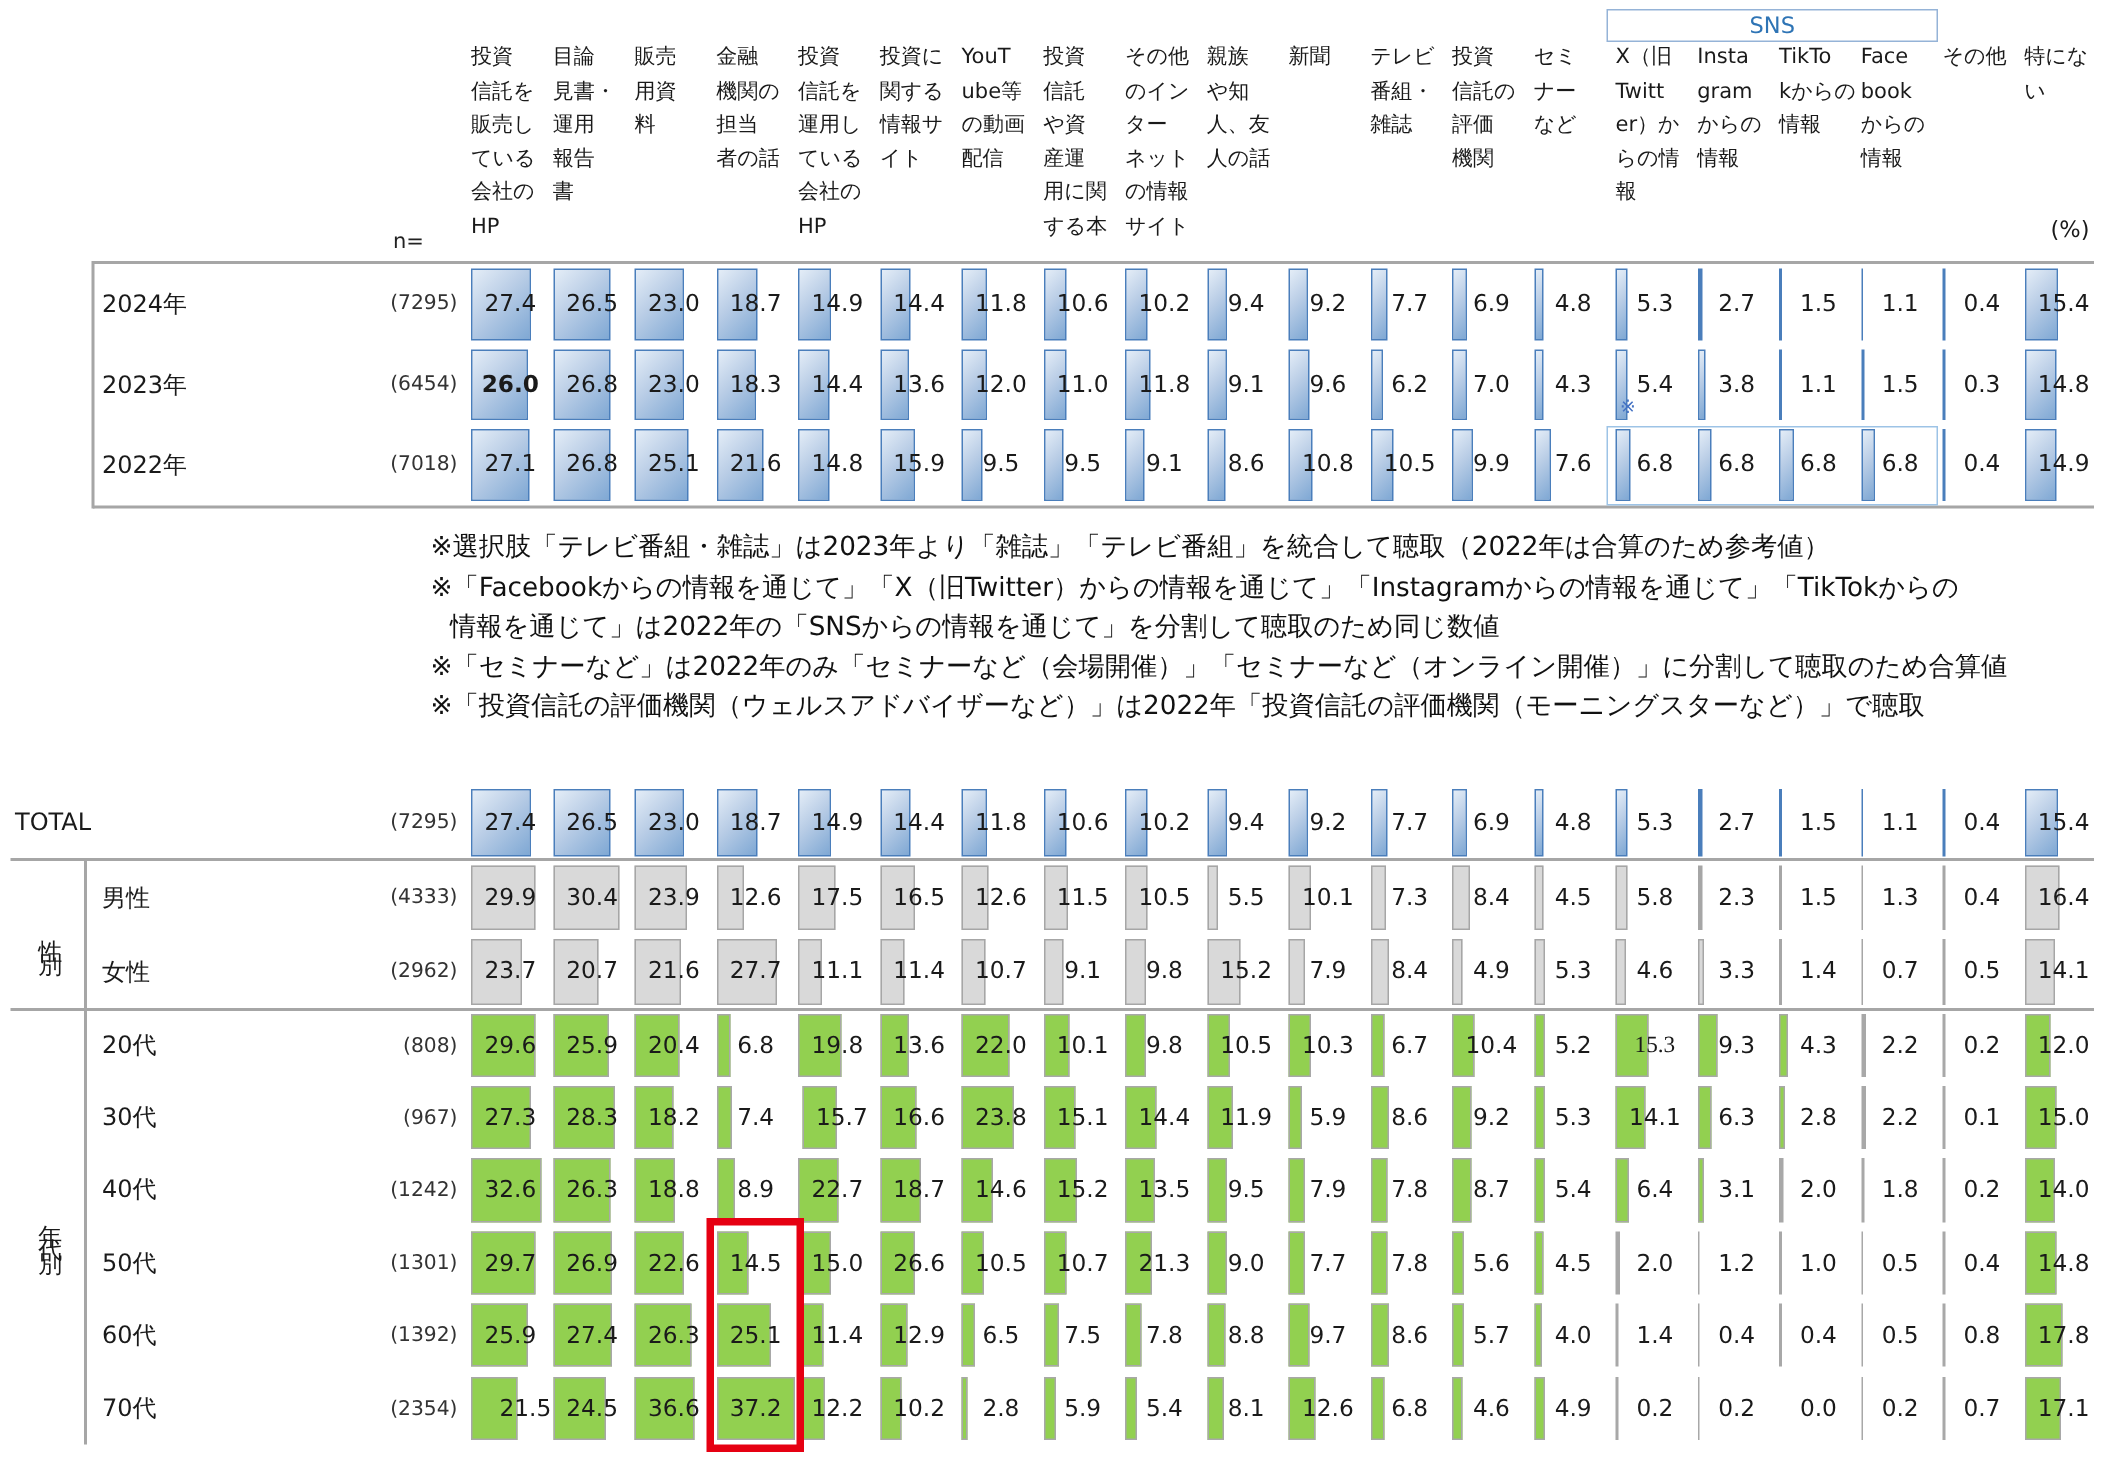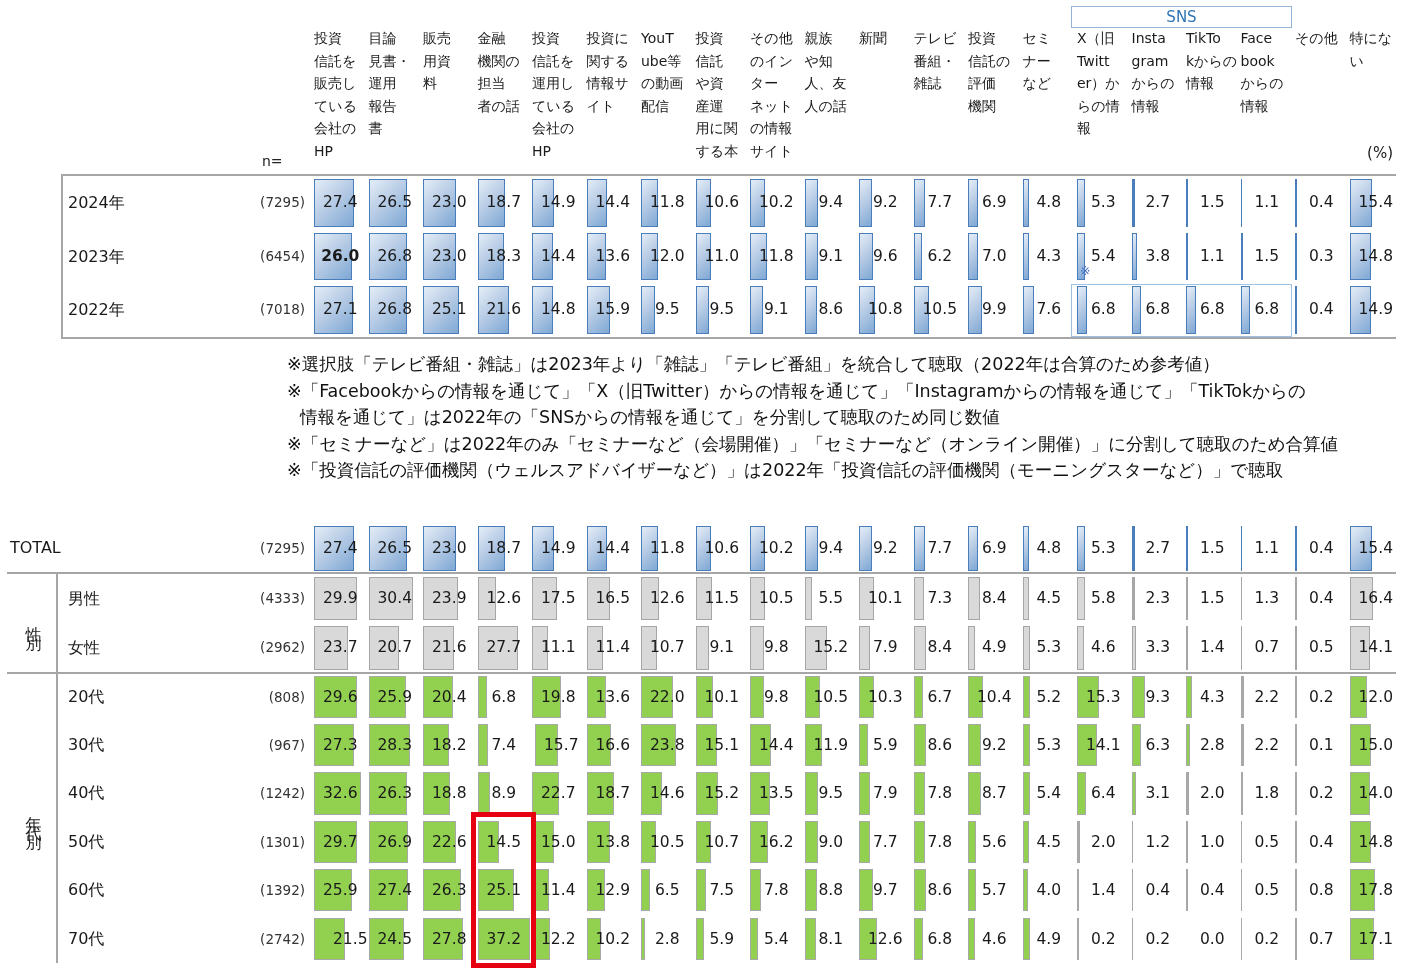--- a/index.html
+++ b/index.html
@@ -697,21 +697,21 @@
         <div class="val" style="line-height: 48.4px;">6.7</div>
       </div>
       <div class="cell" style="left: 967px; top: 672.5px; width: 54.5px; height: 48.4px;">
         <div class="bar green" style="width: 15.08px;"></div>
         <div class="val" style="line-height: 48.4px;">10.4</div>
       </div>
       <div class="cell" style="left: 1021.5px; top: 672.5px; width: 54.5px; height: 48.4px;">
         <div class="bar green" style="width: 7.54px;"></div>
         <div class="val" style="line-height: 48.4px;">5.2</div>
       </div>
-      <div class="cell" style="left: 1076px; top: 672.5px; width: 54.5px; height: 48.4px;">
+      <div class="cell" style="left: 1076px; top: 672.5px; width: 54.5px; height: 48.4px; font-family: Liberation Serif, serif;">
         <div class="bar green" style="width: 22.185px;"></div>
         <div class="val" style="line-height: 48.4px;">15.3</div>
       </div>
       <div class="cell" style="left: 1130.5px; top: 672.5px; width: 54.5px; height: 48.4px;">
         <div class="bar green" style="width: 13.485px;"></div>
         <div class="val" style="line-height: 48.4px;">9.3</div>
       </div>
       <div class="cell" style="left: 1185px; top: 672.5px; width: 54.5px; height: 48.4px;">
         <div class="bar green" style="width: 6.235px;"></div>
         <div class="val" style="line-height: 48.4px;">4.3</div>
@@ -909,33 +909,33 @@
       <div class="cell" style="left: 476.5px; top: 817.7px; width: 54.5px; height: 48.4px;">
         <div class="bar green" style="width: 21.025px;"></div>
         <div class="val" style="line-height: 48.4px;">14.5</div>
       </div>
       <div class="cell" style="left: 531px; top: 817.7px; width: 54.5px; height: 48.4px;">
         <div class="bar green" style="width: 21.75px;"></div>
         <div class="val" style="line-height: 48.4px;">15.0</div>
       </div>
       <div class="cell" style="left: 585.5px; top: 817.7px; width: 54.5px; height: 48.4px;">
         <div class="bar green" style="width: 23.345px;"></div>
-        <div class="val" style="line-height: 48.4px;">13.8</div>
+        <div class="val" style="line-height: 48.4px;">26.6</div>
       </div>
       <div class="cell" style="left: 640px; top: 817.7px; width: 54.5px; height: 48.4px;">
         <div class="bar green" style="width: 15.225px;"></div>
         <div class="val" style="line-height: 48.4px;">10.5</div>
       </div>
       <div class="cell" style="left: 694.5px; top: 817.7px; width: 54.5px; height: 48.4px;">
         <div class="bar green" style="width: 15.515px;"></div>
         <div class="val" style="line-height: 48.4px;">10.7</div>
       </div>
       <div class="cell" style="left: 749px; top: 817.7px; width: 54.5px; height: 48.4px;">
         <div class="bar green" style="width: 18.415px;"></div>
-        <div class="val" style="line-height: 48.4px;">16.2</div>
+        <div class="val" style="line-height: 48.4px;">21.3</div>
       </div>
       <div class="cell" style="left: 803.5px; top: 817.7px; width: 54.5px; height: 48.4px;">
         <div class="bar green" style="width: 13.05px;"></div>
         <div class="val" style="line-height: 48.4px;">9.0</div>
       </div>
       <div class="cell" style="left: 858px; top: 817.7px; width: 54.5px; height: 48.4px;">
         <div class="bar green" style="width: 11.165px;"></div>
         <div class="val" style="line-height: 48.4px;">7.7</div>
       </div>
       <div class="cell" style="left: 912.5px; top: 817.7px; width: 54.5px; height: 48.4px;">
@@ -1050,32 +1050,32 @@
       </div>
       <div class="cell" style="left: 1294px; top: 866.1px; width: 54.5px; height: 48.4px;">
         <div class="bar green tiny" style="width: 1.5px;"></div>
         <div class="val" style="line-height: 48.4px;">0.8</div>
       </div>
       <div class="cell" style="left: 1348.5px; top: 866.1px; width: 54.5px; height: 48.4px;">
         <div class="bar green" style="width: 25.81px;"></div>
         <div class="val" style="line-height: 48.4px;">17.8</div>
       </div>
       <div class="row-label" style="left: 68px; top: 914.5px; line-height: 48.4px;">70代</div>
-      <div class="n-val" style="left: 225px; width: 80px; top: 914.5px; line-height: 48.4px;">(2742)</div>
+      <div class="n-val" style="left: 225px; width: 80px; top: 914.5px; line-height: 48.4px;">(2354)</div>
       <div class="cell" style="left: 313px; top: 914.5px; width: 54.5px; height: 48.4px;">
         <div class="bar green" style="width: 31.175px;"></div>
         <div class="val" style="line-height: 48.4px; text-align: right;">21.5</div>
       </div>
       <div class="cell" style="left: 367.5px; top: 914.5px; width: 54.5px; height: 48.4px;">
         <div class="bar green" style="width: 35.525px;"></div>
         <div class="val" style="line-height: 48.4px;">24.5</div>
       </div>
       <div class="cell" style="left: 422px; top: 914.5px; width: 54.5px; height: 48.4px;">
         <div class="bar green" style="width: 40.31px;"></div>
-        <div class="val" style="line-height: 48.4px;">27.8</div>
+        <div class="val" style="line-height: 48.4px;">36.6</div>
       </div>
       <div class="cell" style="left: 476.5px; top: 914.5px; width: 54.5px; height: 48.4px;">
         <div class="bar green" style="width: 52.5px;"></div>
         <div class="val" style="line-height: 48.4px;">37.2</div>
       </div>
       <div class="cell" style="left: 531px; top: 914.5px; width: 54.5px; height: 48.4px;">
         <div class="bar green" style="width: 17.69px;"></div>
         <div class="val" style="line-height: 48.4px;">12.2</div>
       </div>
       <div class="cell" style="left: 585.5px; top: 914.5px; width: 54.5px; height: 48.4px;">

